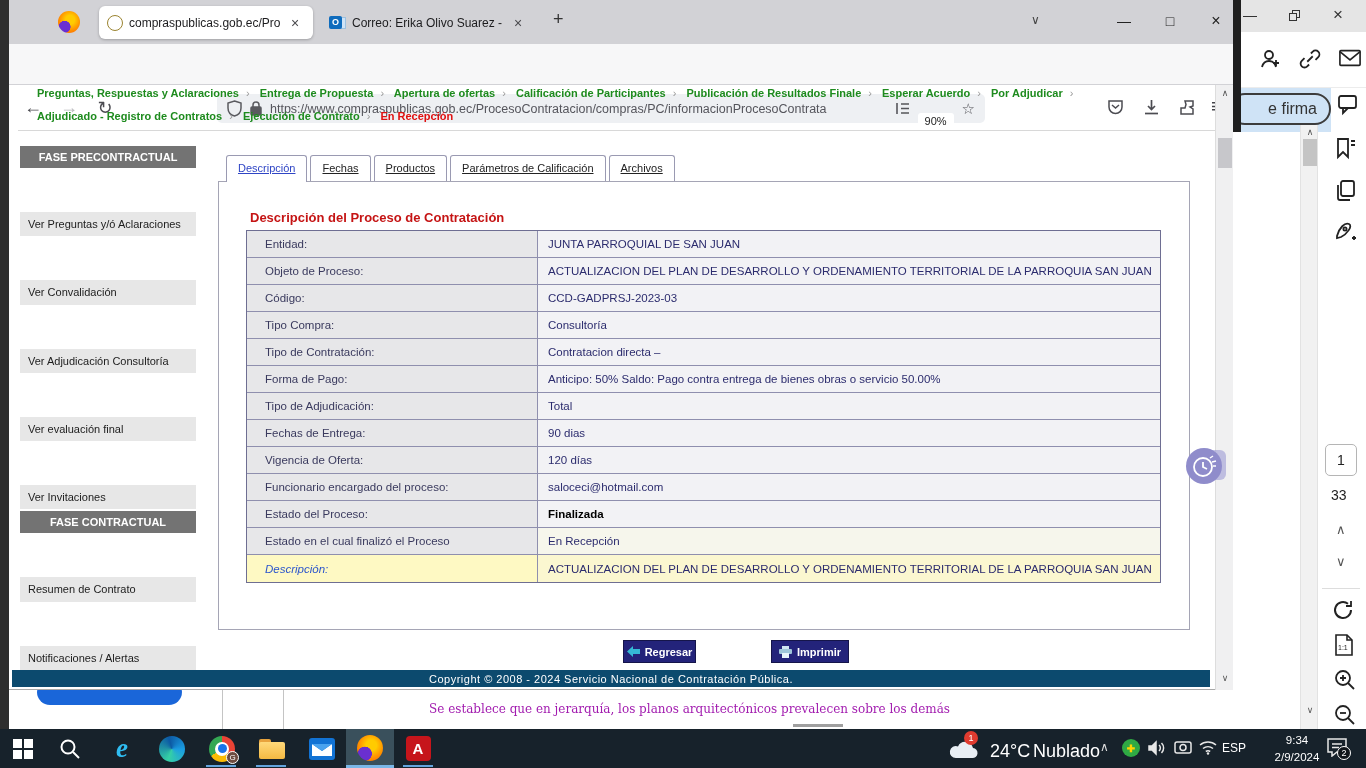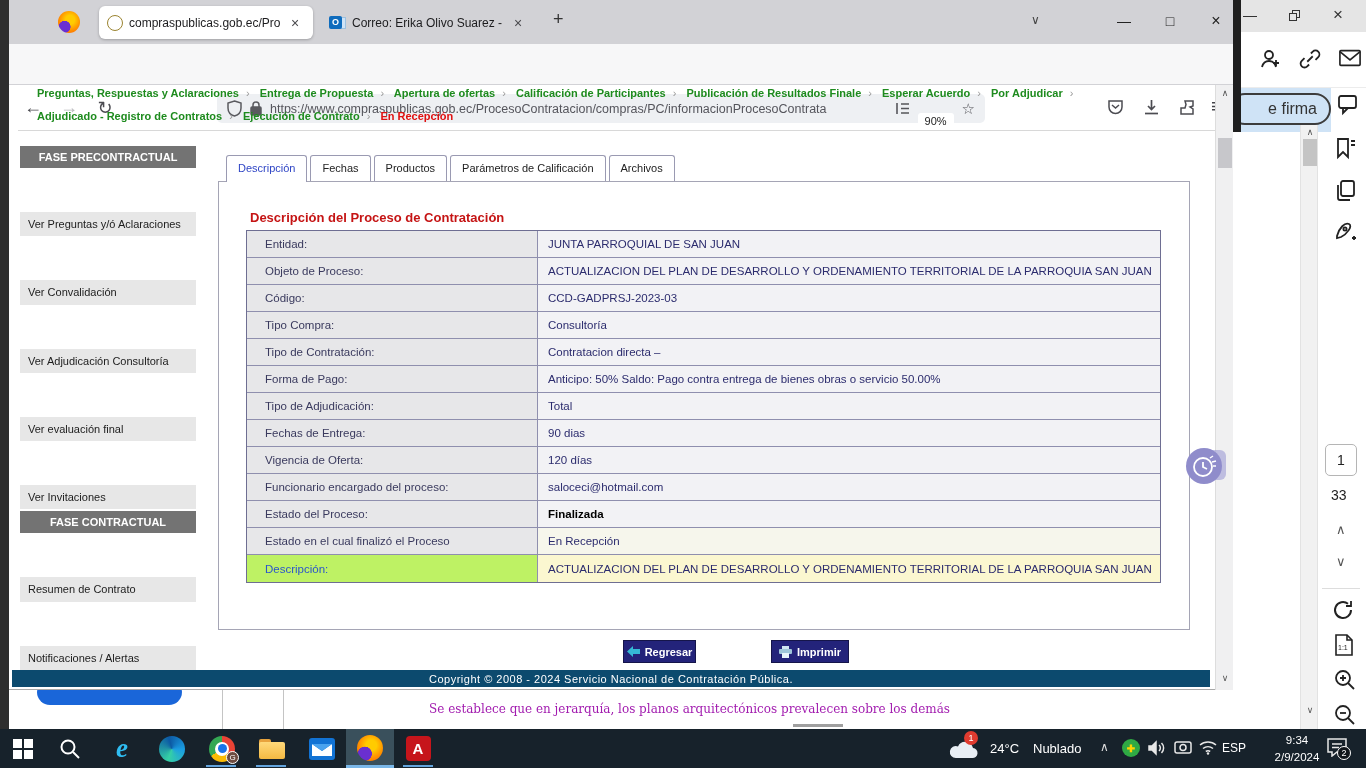--- a/index.html
+++ b/index.html
@@ -30,33 +30,33 @@
   .crumb{color:#1e8b1e;}
   .crumb-sep{color:#9a9a9a;margin:0 7px;font-weight:normal;}
   .crumb-cur{color:#e01010;}
   #crumb-line{left:9px;top:130px;width:1197px;height:1px;background:#d8d8d8;}
 
   #sidebar{left:11px;top:146px;width:176px;}
   .sb-head{background:#737373;color:#fff;font-size:11px;font-weight:bold;text-align:center;padding:5px 0;margin-bottom:2px;}
   .sb-item{background:#e7e7e7;color:#1c1c1c;font-size:11px;padding:5px 8px;margin-bottom:2px;line-height:1.3;margin-top:44px;}
 
   #ptabs{left:217px;top:155px;display:flex;gap:3px;}
-  .ptab{background:#fff;border:1px solid #9a9ab2;border-bottom:none;border-radius:3px 3px 0 0;font-size:11px;color:#222;padding:6px 11px;height:26px;}
+  .ptab{background:#fff;border:1px solid #9a9ab2;border-bottom:none;border-radius:3px 3px 0 0;font-size:11px;color:#222;padding:6px 11px;height:26px;text-decoration:underline;}
   .ptab.active{color:#2f45c5;height:27px;position:relative;z-index:5;}
   #pbox{left:209px;top:181px;width:972px;height:449px;background:#fff;border:1px solid #a5a5b5;}
   #ptitle{left:31px;top:28px;font-size:13px;font-weight:bold;color:#c51414;}
 
   #dtable{left:27px;top:48px;width:915px;border:1px solid #6e6e92;}
   .drow{display:flex;height:27px;border-bottom:1px solid #8f8fae;}
   .drow:last-child{border-bottom:none;}
   .dlabel{width:290px;background:#e7e7e9;color:#3a3a5e;font-size:11.5px;display:flex;align-items:center;padding-left:18px;}
   .dvalue{flex:1;background:#f2f2f5;color:#2c2c6e;font-size:11.5px;display:flex;align-items:center;padding-left:10px;border-left:1px solid #8f8fae;white-space:nowrap;overflow:hidden;}
   .r-bold .dvalue{font-weight:bold;color:#000;text-align:right;}
   .r-soft .dvalue{background:#f6f6ec;}
-  .r-hl .dlabel{background:#bef264;color:#2b55cc;}
+  .r-hl .dlabel{background:#fef9c3;color:#2b55cc;font-style:italic;}
   .r-hl .dvalue{background:#fbf7d0;}
 
   .navy-btn{top:458px;height:23px;background:#23237a;border:1px solid #15154a;color:#fff;font-size:11px;font-weight:bold;display:flex;align-items:center;justify-content:center;gap:5px;}
   #footerbar{left:3px;top:670px;width:1198px;height:17px;background:#0c4a6e;color:#fff;
              font-family:"DejaVu Sans Mono",monospace;font-size:11px;letter-spacing:.5px;
              display:flex;align-items:center;justify-content:center;}
 
   
   #ff-scroll{left:1206px;top:85px;width:18px;height:605px;background:#f0f0f1;border-left:1px solid #ddd;}
   .scr-arrow{width:18px;text-align:center;font-size:9px;color:#555;}
@@ -88,21 +88,21 @@
   .doc-divider{top:0;width:1px;height:39px;background:#c4c4c4;}
   #doc-text{left:420px;top:12px;width:780px;text-align:left;font-family:"DejaVu Serif",serif;font-size:12px;color:#a21caf;white-space:nowrap;}
   #doc-chip{left:784px;top:34px;width:50px;height:3px;background:#9f9f9f;}
 
   
   #taskbar{left:0;top:729px;width:1366px;height:39px;background:#17222b;z-index:50;}
   .tb-item{top:0;height:39px;display:flex;align-items:center;justify-content:center;}
   .tb-underline{top:36px;height:2px;background:#63a4dd;}
   #tb-ff-tile{left:346px;top:0;width:48px;height:39px;background:#3a505c;}
   #tb-ff-line{left:346px;width:48px;top:36px;height:3px;background:#7ab7e8;position:absolute;}
-  .tray-text{color:#fff;font-size:13px;}
+  .tray-text{color:#fff;font-size:18px;}
   #tb-clockbox{left:1262px;top:3px;width:70px;text-align:center;color:#fff;font-size:11.5px;line-height:1.45;}
   .badge{border-radius:50%;color:#fff;display:flex;align-items:center;justify-content:center;position:absolute;}
 
   
   .sq2{display:grid;grid-template-columns:9px 9px;grid-template-rows:9px 9px;gap:2px;}
   .sq2 div{background:#fff;}
   .restore-ic{position:relative;width:11px;height:11px;}
   .restore-ic div{position:absolute;border:1.2px solid #333;width:8px;height:8px;background:transparent;}
   .restore-ic .b{left:0;top:3px;background:#e5e5e5;}
   .restore-ic .a{left:3px;top:0;}

